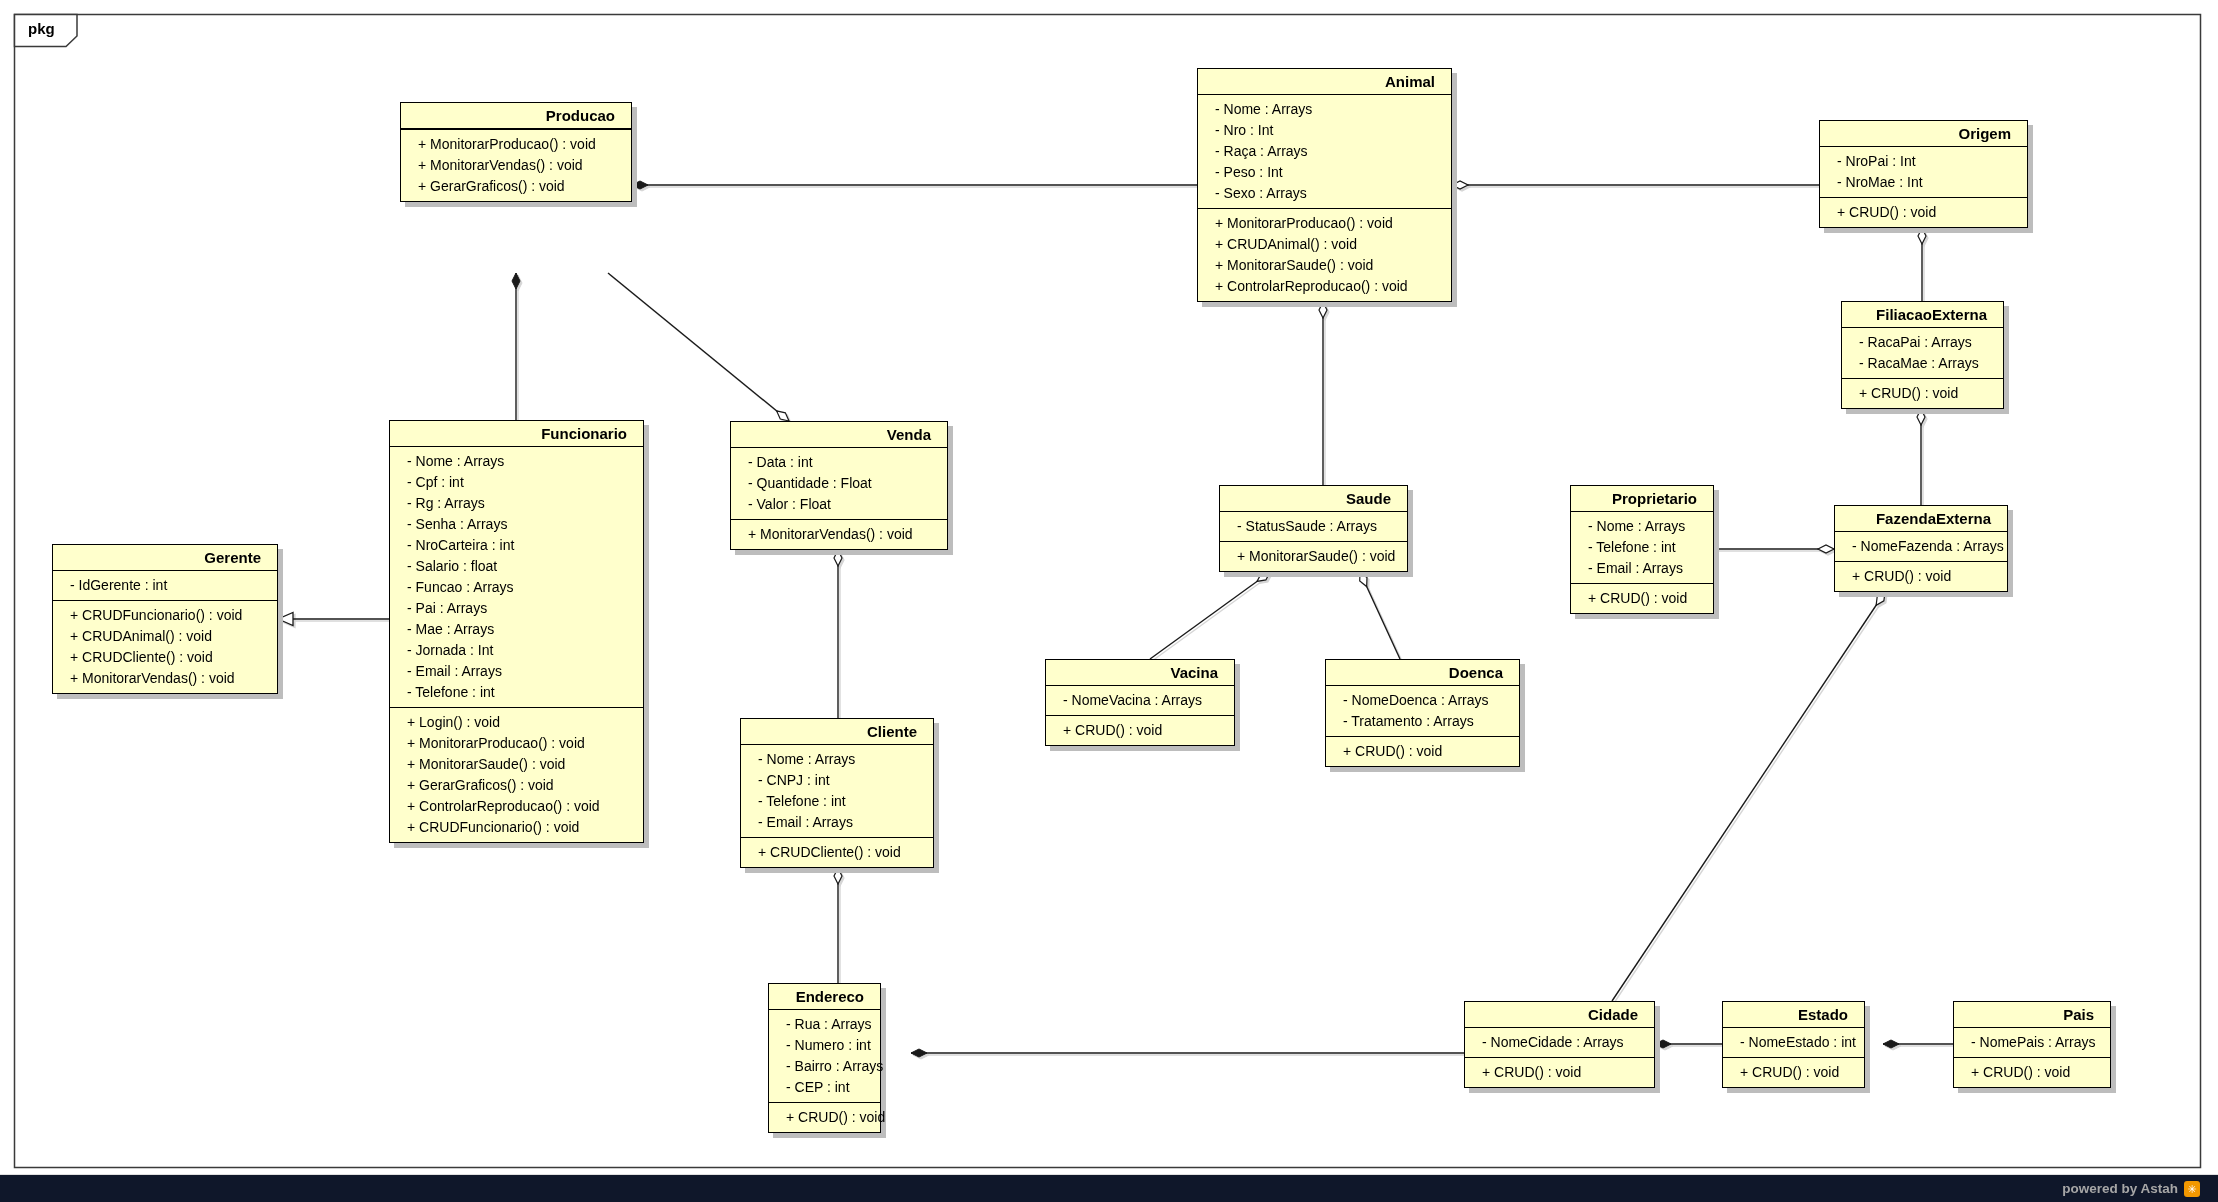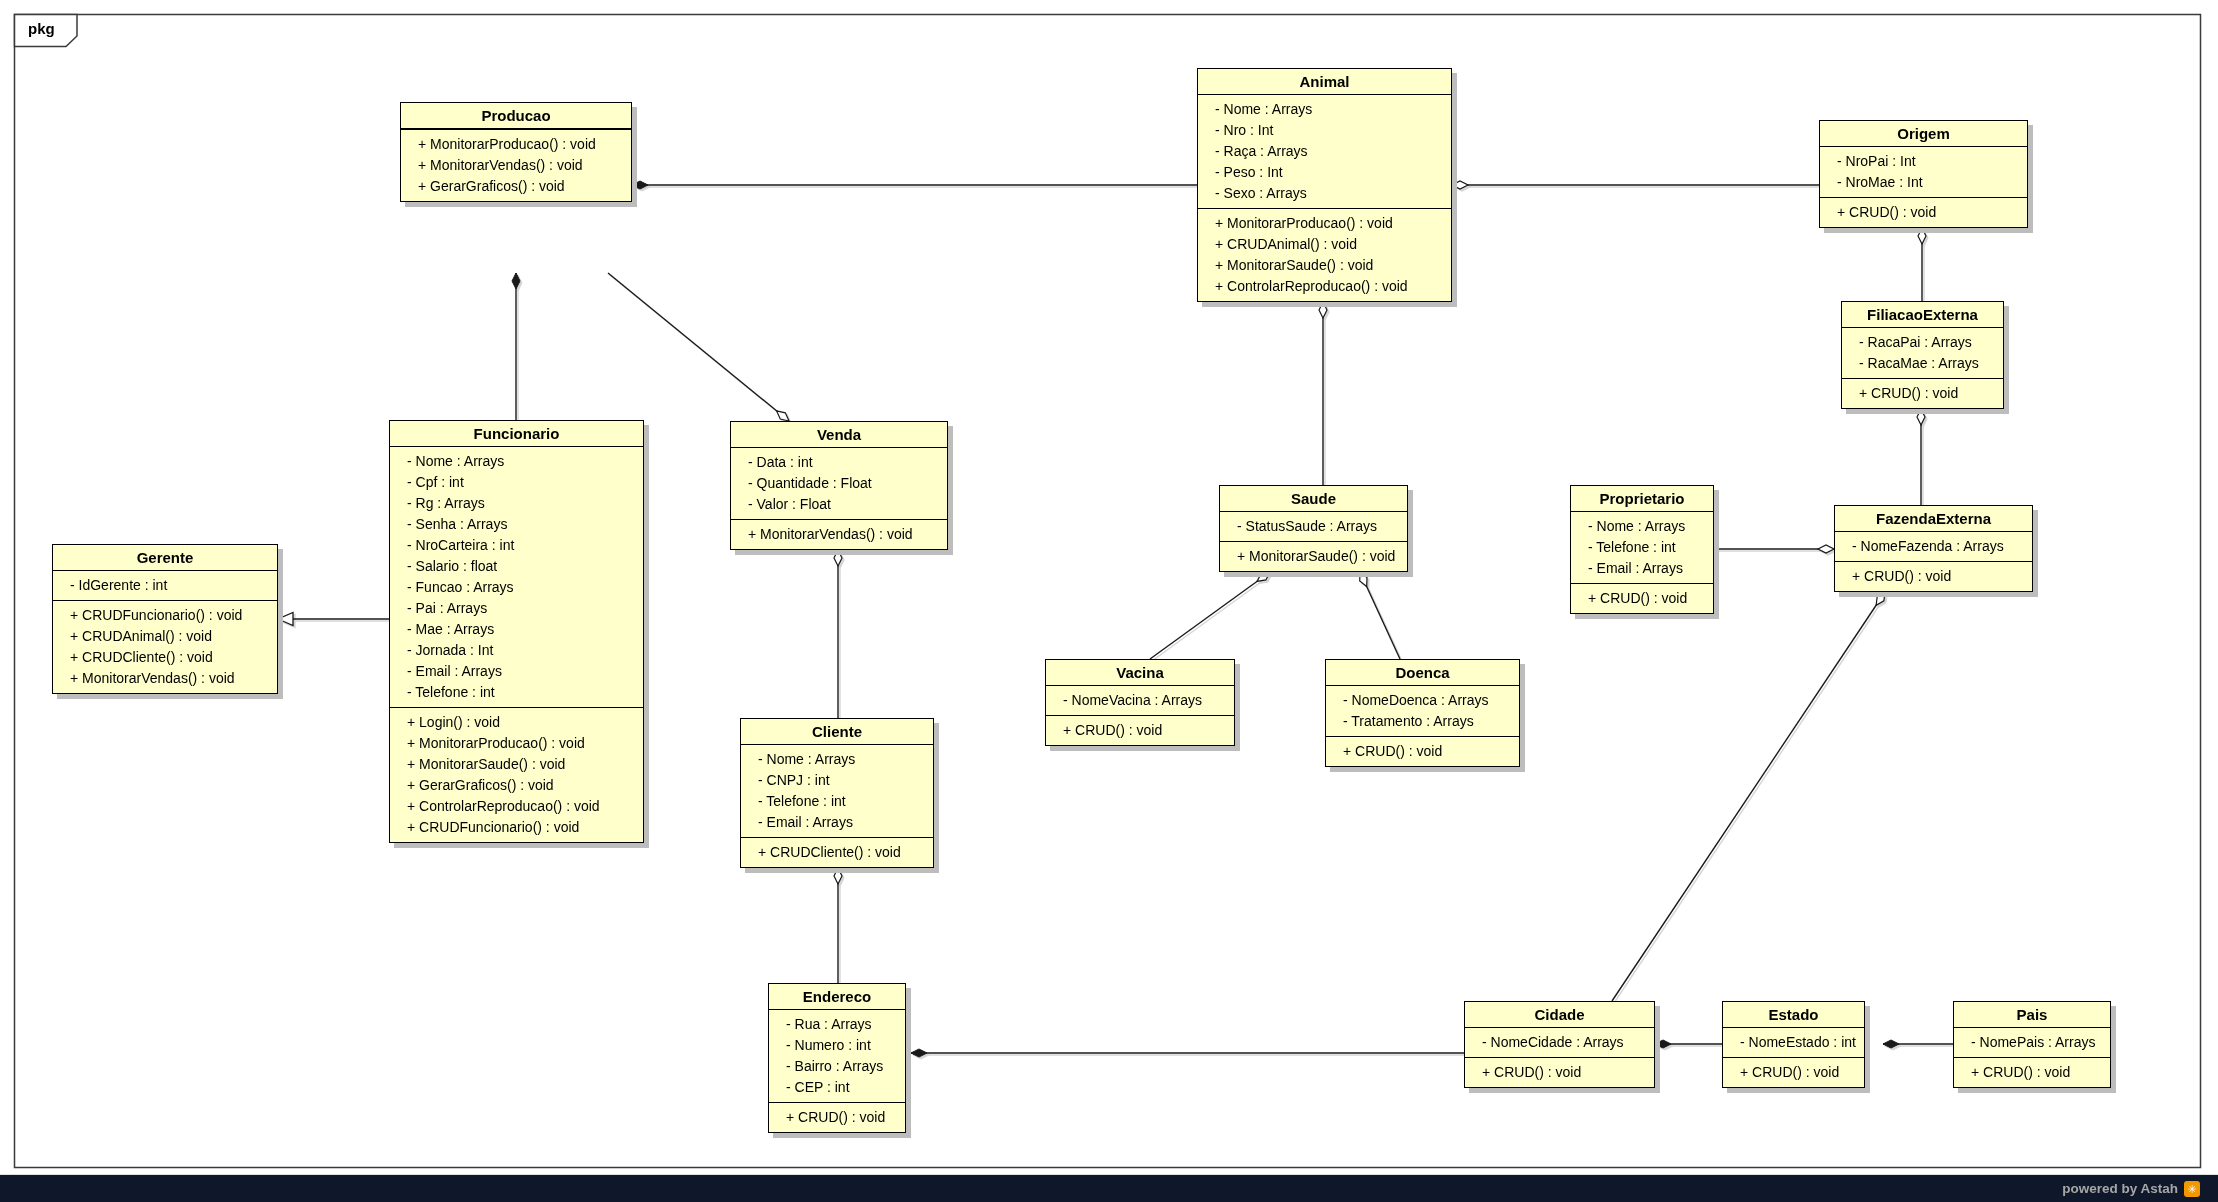--- a/index.html
+++ b/index.html
@@ -19,21 +19,21 @@
 
   .class-box{
     position:absolute;
     background:#ffffcc;
     border:1px solid #000;
     box-shadow:5px 5px 0 #bdbdbd;
     box-sizing:border-box;
   }
   .class-title{
     font-weight:bold;font-size:15px;line-height:19px;
-    text-align:center;padding:3px 0;
+    text-align:right;padding:3px 16px;
     border-bottom:1px solid #000;
     color:#000;white-space:nowrap;
   }
   .class-section{padding:4px 17px;font-size:14px;line-height:21px;color:#000;}
   .class-section.methods{border-top:1px solid #000;}
   .member{white-space:nowrap;}
 
   .pkg-tab-label{
     position:absolute;left:28px;top:20px;
     font-size:15px;font-weight:bold;color:#000;
@@ -210,21 +210,21 @@
     <div class="class-section attrs">
         <div class="member">- Nome : Arrays</div>
         <div class="member">- Telefone : int</div>
         <div class="member">- Email : Arrays</div>
       </div>
     <div class="class-section methods">
         <div class="member">+ CRUD() : void</div>
       </div>
   </div>
 
-  <div class="class-box" style="left:1834px;top:505px;width:199px;">
+  <div class="class-box" style="left:1834px;top:505px;width:174px;">
     <div class="class-title">FazendaExterna</div>
     <div class="class-section attrs">
         <div class="member">- NomeFazenda : Arrays</div>
       </div>
     <div class="class-section methods">
         <div class="member">+ CRUD() : void</div>
       </div>
   </div>
 
   <div class="class-box" style="left:1045px;top:659px;width:190px;">
@@ -254,21 +254,21 @@
         <div class="member">- Nome : Arrays</div>
         <div class="member">- CNPJ : int</div>
         <div class="member">- Telefone : int</div>
         <div class="member">- Email : Arrays</div>
       </div>
     <div class="class-section methods">
         <div class="member">+ CRUDCliente() : void</div>
       </div>
   </div>
 
-  <div class="class-box" style="left:768px;top:983px;width:138px;">
+  <div class="class-box" style="left:768px;top:983px;width:113px;">
     <div class="class-title">Endereco</div>
     <div class="class-section attrs">
         <div class="member">- Rua : Arrays</div>
         <div class="member">- Numero : int</div>
         <div class="member">- Bairro : Arrays</div>
         <div class="member">- CEP : int</div>
       </div>
     <div class="class-section methods">
         <div class="member">+ CRUD() : void</div>
       </div>

